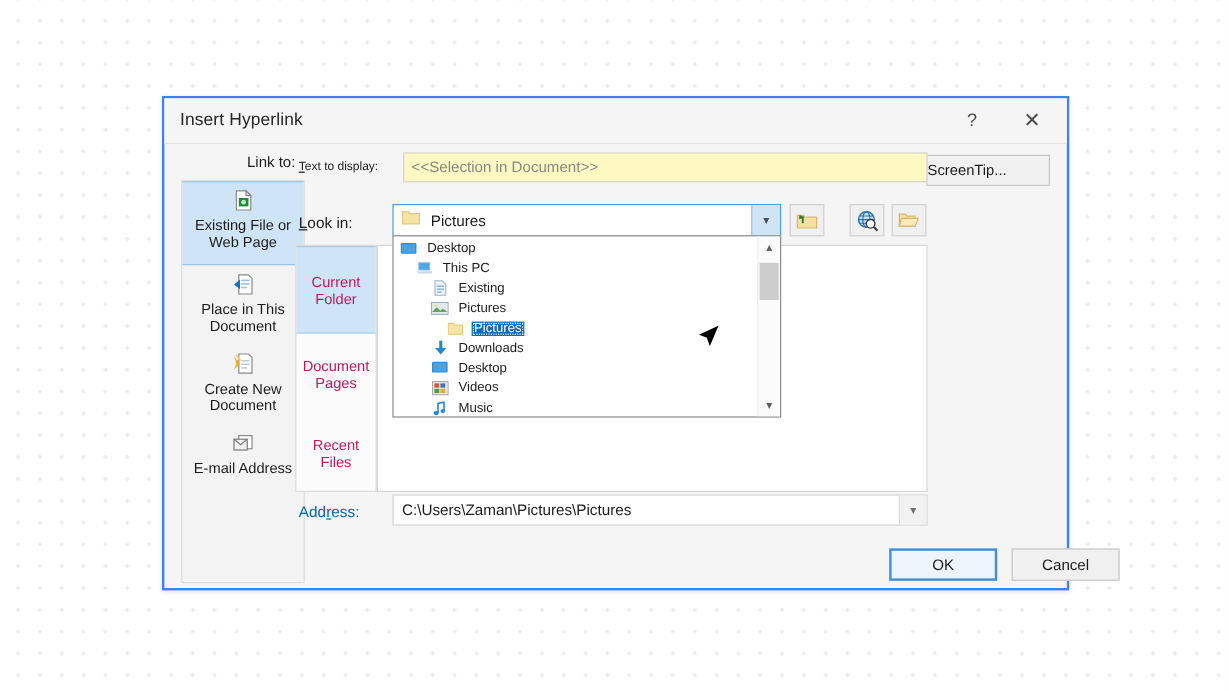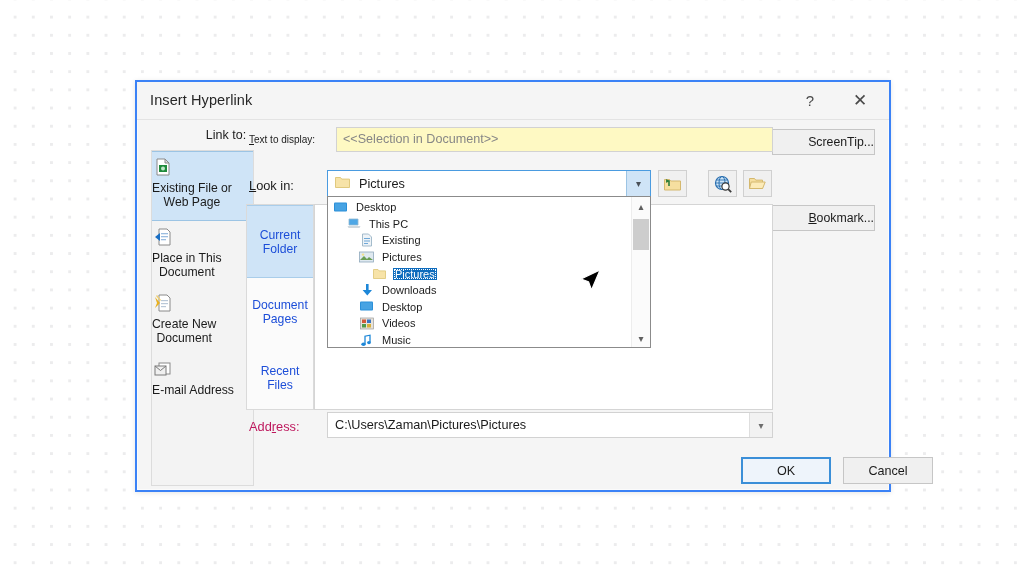--- a/index.html
+++ b/index.html
@@ -49,40 +49,40 @@
     text-align: center; font-size: 12.5px; color: #1b1b1b;
   }
   #linkto-panel {
     position: absolute; left: 14px; top: 68px;
     width: 103px; height: 336px;
     background: #f3f3f3;
     border: 1px solid #dcdcdc;
   }
   .linkto-item {
     position: absolute; left: 0; width: 101px;
-    display: flex; flex-direction: column; align-items: flex-start;
+    display: flex; flex-direction: column; align-items: center;
     padding-top: 4px; font-size: 12.2px; color: #1b1b1b; line-height: 14px;
     text-align: center;
   }
   .linkto-item.selected {
     background: #cfe4f7;
     border-top: 1px solid #9cc4e4;
     border-bottom: 1px solid #9cc4e4;
   }
   .li-lbl { white-space: pre-line; }
   .li-ico { height: 22px; margin-bottom: 3px; display:block; }
 
   
   .side-btn {
     position: absolute; right: 14px;
     width: 103px; height: 26px;
     background: #f0f0f0;
     border: 1px solid #c6c6c6;
     font-size: 12.3px; color: #1b1b1b;
-    display: flex; align-items: center; justify-content: flex-end;
+    display: flex; align-items: center; justify-content: flex-start;
     cursor: default;
   }
   #screentip-btn { top: 47px; }
   #bookmark-btn  { top: 123px; }
 
   
   #ttd-label {
     position: absolute; left: 112px; top: 52px;
     font-size: 10px; color: #1b1b1b;
   }
@@ -127,21 +127,21 @@
 
   
   #tabs-panel {
     position: absolute; left: 109px; top: 122px;
     width: 68px; height: 206px;
     background: #fbfbfb; border: 1px solid #dadada;
   }
   .tab-item {
     position: absolute; left: 0; width: 66px;
     display: flex; align-items: center; justify-content: center;
-    font-size: 12.2px; color: #1d4ed8; line-height: 14px;
+    font-size: 12.2px; color: #be185d; line-height: 14px;
     text-align: center; white-space: pre-line; cursor: default;
   }
   .tab-item.selected {
     background: #cfe4f7;
     border-top: 1px solid #a9cdea; border-bottom: 1px solid #a9cdea;
   }
 
   
   #file-panel {
     position: absolute; left: 177px; top: 122px;
@@ -182,21 +182,21 @@
     position: absolute; left: 1px; top: 22px; width: 16px; height: 31px;
     background: #cdcdcd; cursor: default;
   }
 
   
   #cursor { position: absolute; left: 441px; top: 185px; }
 
   
   #addr-label {
     position: absolute; left: 112px; top: 337px;
-    font-size: 12.8px; color: #be185d;
+    font-size: 12.8px; color: #0369a1;
   }
   #addr-field {
     position: absolute; left: 190px; top: 330px;
     width: 446px; height: 26px;
     background: #ffffff; border: 1px solid #d2d2d2;
     display: flex; align-items: center;
   }
   #addr-value { font-size: 12.7px; color: #1b1b1b; padding-left: 7px; }
   #addr-arrow {
     position: absolute; right: 0; top: 0; width: 23px; height: 24px;
@@ -284,23 +284,20 @@
           <path d="M3 8l5.5 4.5L14 8" fill="none" stroke="#7a7a7a" stroke-width="1"></path>
         </svg>
       </span>
       <span class="li-lbl">E-mail Address</span>
     </div>
   </div>
 
   <div class="side-btn" id="screentip-btn">
     <span>ScreenTip...</span>
   </div>
-  <div class="side-btn" id="bookmark-btn">
-    <span><u class="acc">B</u>ookmark...</span>
-  </div>
 
   <div id="ttd-label"><u class="acc">T</u>ext to display:</div>
   <div id="ttd-field">&lt;&lt;Selection in Document&gt;&gt;</div>
 
   <div id="lookin-label"><u class="acc">L</u>ook in:</div>
   <div id="lookin-combo">
     <span class="folder-ico">
       <svg width="15" height="13" viewBox="0 0 15 13">
         <path d="M0.5 1.5h5l1.2 1.6H14.5v8.4H0.5z" fill="#f7e3a8" stroke="#e0c97e" stroke-width="1"></path>
       </svg>

